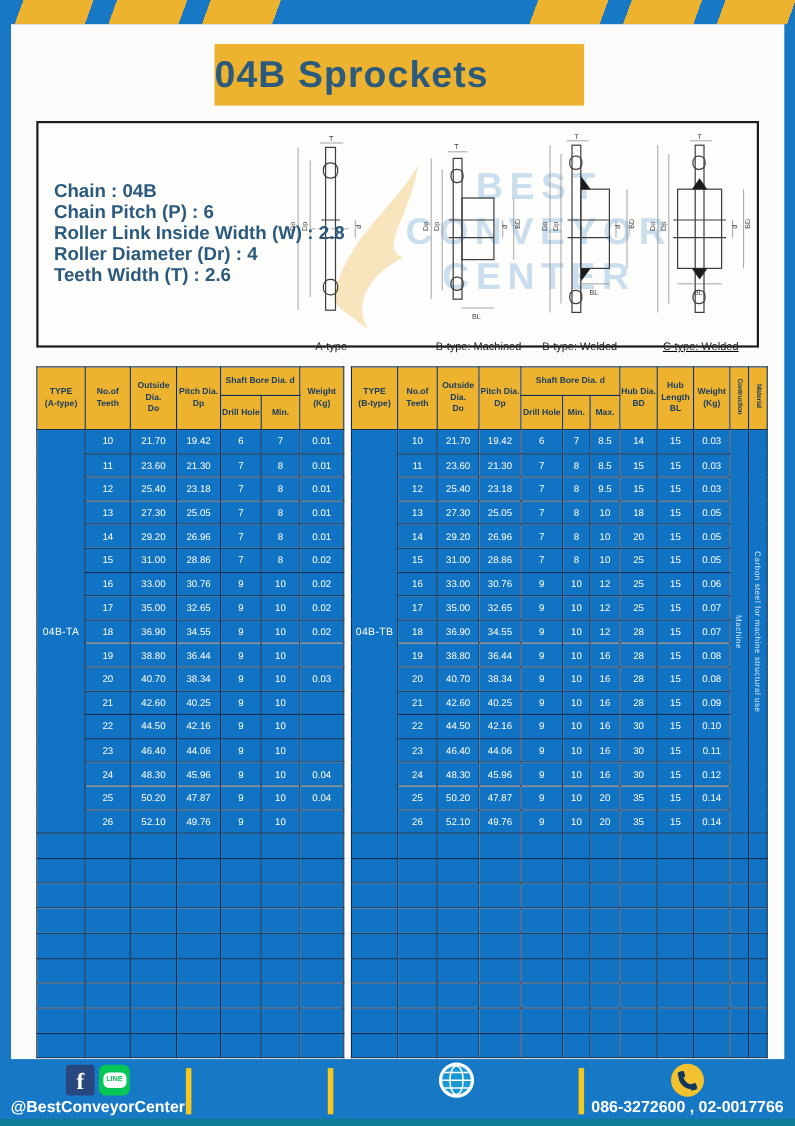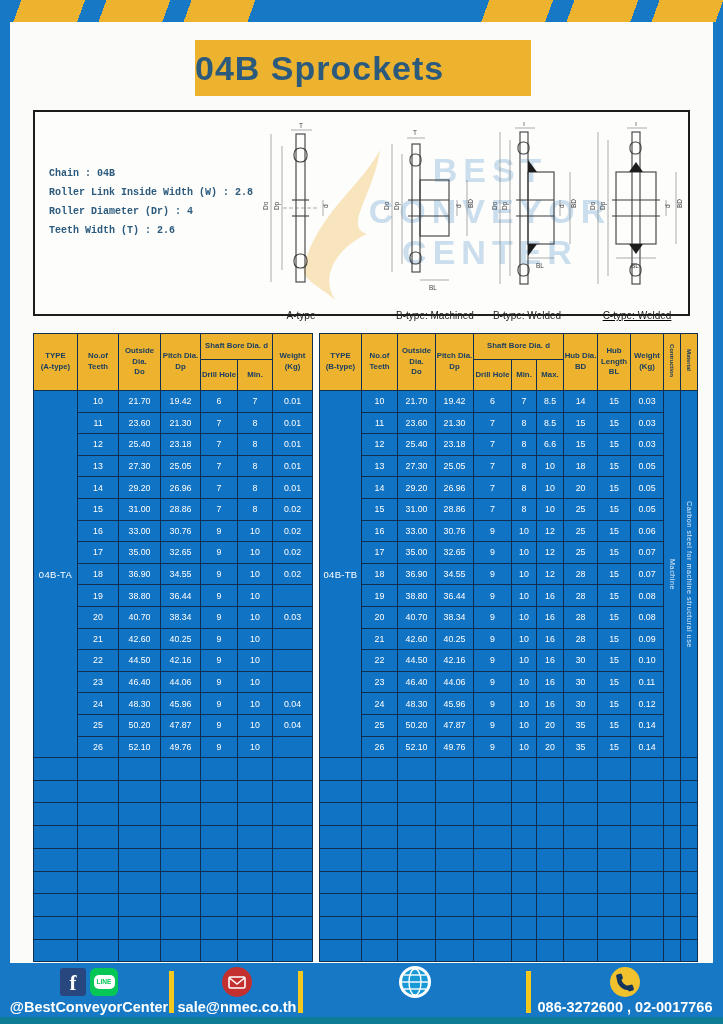--- a/index.html
+++ b/index.html
@@ -18,21 +18,21 @@
   
   .title-box { position:absolute; left:195px; top:40px; width:336px; height:56px; background:#EDB32F; display:flex; align-items:center; }
   .title-box h1 { font-size:34px; font-weight:800; color:#2B5A7D; letter-spacing:1px; }
 
   
   .diagram-box { position:absolute; left:33px; top:110px; width:657px; height:206px; background:#FDFDFC; border:2px solid #1c1c1c; }
   .watermark { position:absolute; left:285px; top:38px; width:340px; text-align:center; z-index:0; pointer-events:none; }
   .watermark div { font-size:34px; font-weight:900; letter-spacing:6px; color:rgba(125,175,215,0.40); line-height:1.2; }
   .wm-bird { position:absolute; left:240px; top:30px; z-index:0; }
   .specs { position:absolute; left:14px; top:52px; z-index:2; }
-  .specs div { font-size:10px; font-weight:bold; color:#2B5A7D; line-height:19px; white-space:nowrap;font-family:Liberation Mono, monospace; }
+  .specs div { font-size:17px; font-weight:bold; color:#2B5A7D; line-height:19px; white-space:nowrap; }
   .figure { position:absolute; top:10px; z-index:1; width:104px; text-align:center; }
   .fig1 { left:214px; } .fig2 { left:348px; } .fig3 { left:440px; } .fig4 { left:550px;text-decoration:underline; }
   .figure svg { display:block; margin:0 auto; }
   .fig-caption { font-size:10px; color:#222; margin-top:16px; white-space:nowrap; }
   .dwg { stroke:#3d3d3d; stroke-width:1.1; fill:none; }
   .dim { stroke:#777; stroke-width:0.6; fill:none; }
   .dimtxt { font-size:6.5px; fill:#444; font-family:"Liberation Sans",sans-serif; }
   .weld { fill:#1c1c1c; }
 
   
@@ -84,20 +84,21 @@
       <path d="M30 120 C45 70 85 45 105 8 C98 55 68 85 92 92 C64 105 44 132 60 158 C40 140 24 138 30 120 Z" fill="rgba(240,180,60,0.32)"></path>
     </svg>
     <div class="watermark">
       <div>BEST</div>
       <div>CONVEYOR</div>
       <div>CENTER</div>
     </div>
 
     <div class="specs">
       <div>Chain : 04B</div>
+      <div>Chain Pitch (P) : 6</div>
       <div>Roller Link Inside Width (W) : 2.8</div>
       <div>Roller Diameter (Dr) : 4</div>
       <div>Teeth Width (T) : 2.6</div>
     </div>
 
     <div class="figure fig1">
       <svg width="104" height="172" viewBox="0 0 104 172">
         <line class="dim" x1="42" y1="8" x2="63" y2="8"></line>
         <text class="dimtxt" x="50" y="6">T</text>
         <rect class="dwg" x="45" y="26" width="13" height="14" rx="6"></rect>
@@ -541,21 +542,21 @@
           <td>15</td>
           <td>15</td>
           <td>0.03</td>
         </tr>
         <tr>
           <td>12</td>
           <td>25.40</td>
           <td>23.18</td>
           <td>7</td>
           <td>8</td>
-          <td>6.6</td>
+          <td>9.5</td>
           <td>15</td>
           <td>15</td>
           <td>0.03</td>
         </tr>
         <tr>
           <td>13</td>
           <td>27.30</td>
           <td>25.05</td>
           <td>7</td>
           <td>8</td>
@@ -841,30 +842,20 @@
       <div class="ficons">
         <div class="fb-icon">f</div>
         <div class="line-icon">
           <div class="line-bubble">LINE</div>
         </div>
       </div>
       <div class="flabel">@BestConveyorCenter</div>
     </div>
     <div class="fdivider dv1"></div>
 
-    <div class="fgroup fg2">
-      <div class="ficons">
-        <svg width="32" height="32" viewBox="0 0 32 32">
-          <circle cx="16" cy="16" r="15" fill="#C43030"></circle>
-          <rect x="8" y="11" width="16" height="11" rx="1.5" fill="none" stroke="#fff" stroke-width="1.6"></rect>
-          <path d="M8.5 12 L16 18 L23.5 12" fill="none" stroke="#fff" stroke-width="1.6"></path>
-        </svg>
-      </div>
-      <div class="flabel">sale@nmec.co.th</div>
-    </div>
     <div class="fdivider dv2"></div>
 
     <div class="fgroup fg3">
       <div class="ficons">
         <svg width="34" height="34" viewBox="0 0 34 34">
           <circle cx="17" cy="17" r="16" fill="#fff"></circle>
           <circle cx="17" cy="17" r="13" fill="#1898D5"></circle>
           <ellipse cx="17" cy="17" rx="6" ry="13" fill="none" stroke="#fff" stroke-width="1.4"></ellipse>
           <line x1="4" y1="17" x2="30" y2="17" stroke="#fff" stroke-width="1.4"></line>
           <line x1="6" y1="10" x2="28" y2="10" stroke="#fff" stroke-width="1.4"></line>

